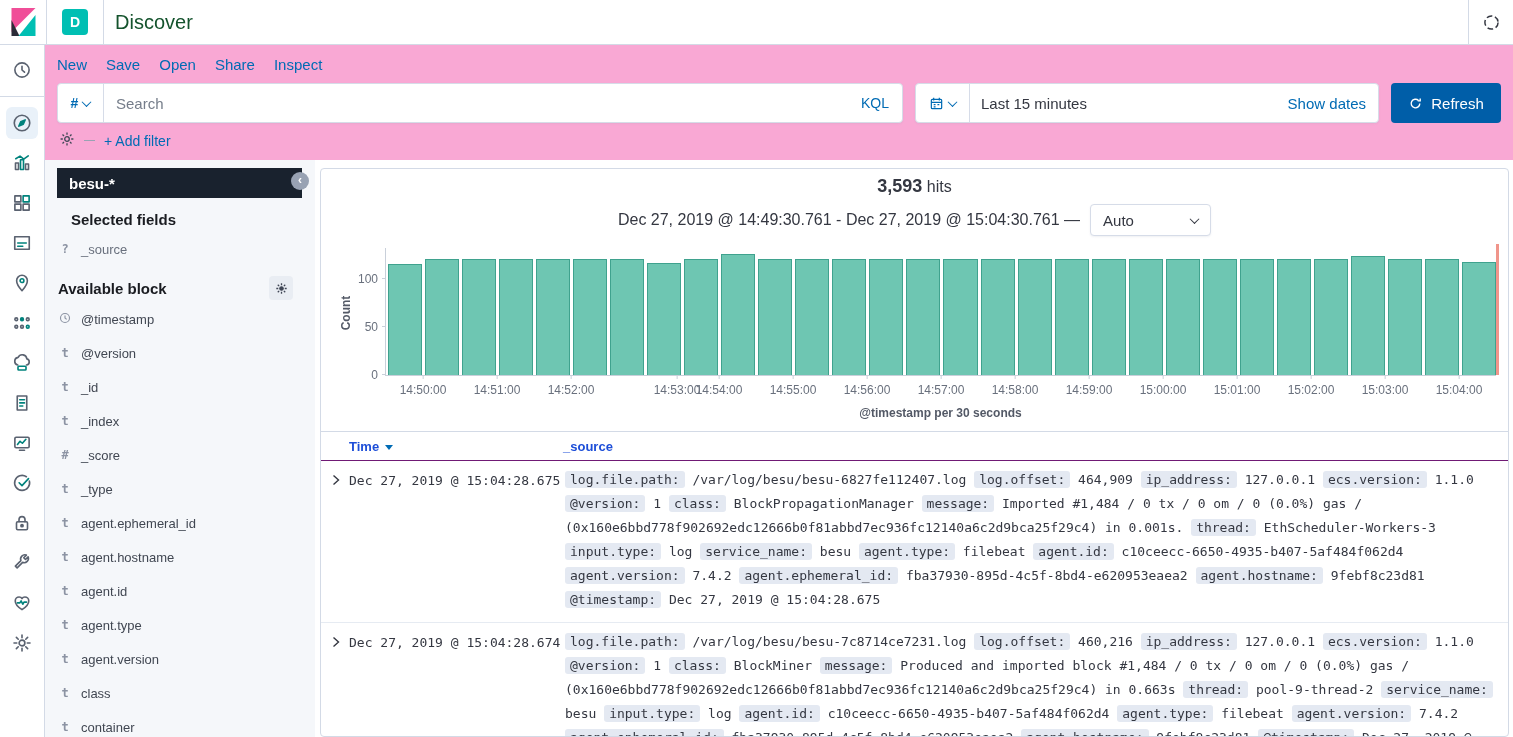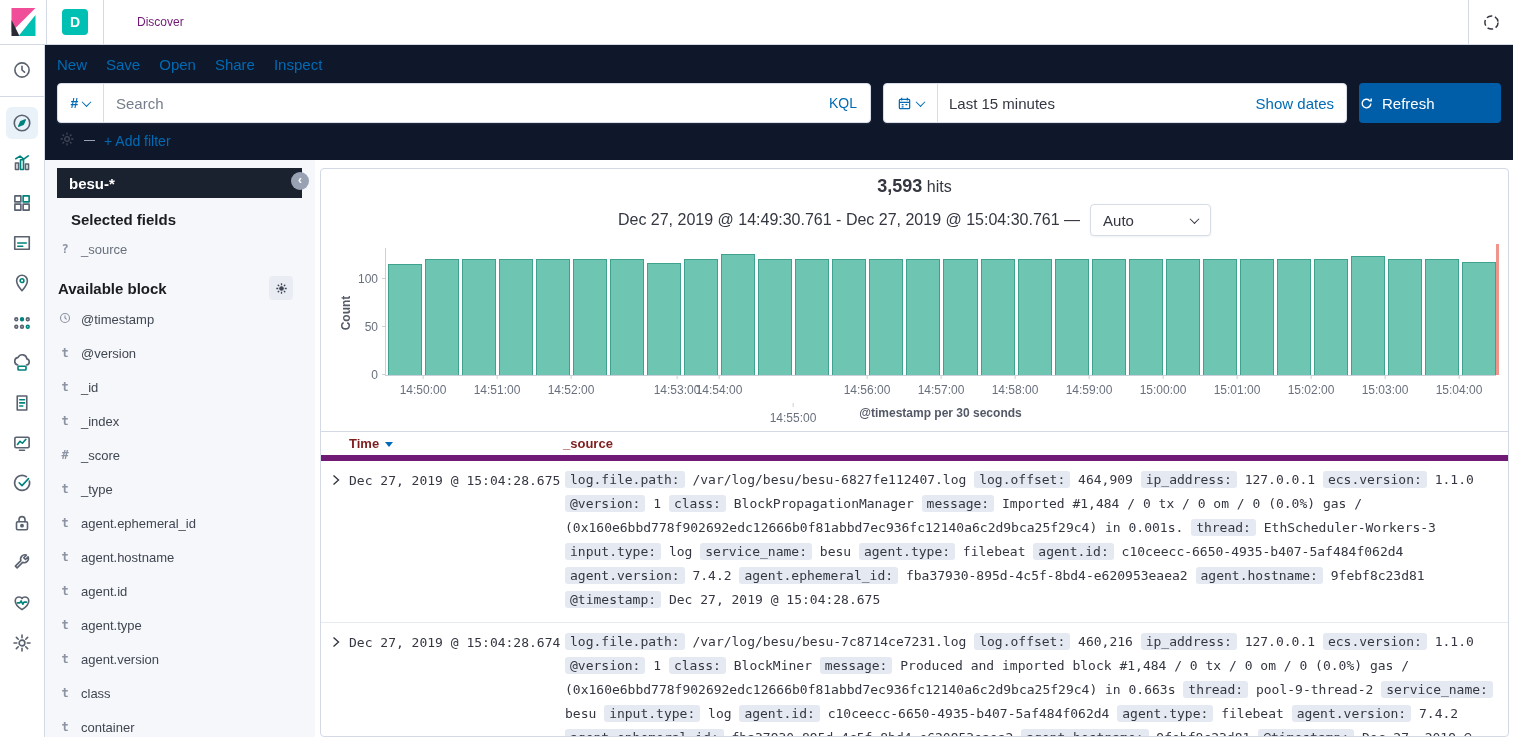--- a/index.html
+++ b/index.html
@@ -5,49 +5,49 @@
   * { margin:0; padding:0; box-sizing:border-box; }
   body { font-family:"Liberation Sans", sans-serif; background:#fff; }
   .page { width:1513px; height:737px; position:relative; overflow:hidden; color:#343741; background:#fff; }
 
   
   .topbar { height:45px; display:flex; align-items:center; background:#fff; border-bottom:1px solid #d3dae6; }
   .logo-wrap { width:46px; display:flex; justify-content:center; align-items:center; }
   .vdiv { width:1px; height:45px; background:#d3dae6; }
   .app-badge { width:26px; height:26px; background:#00bfb3; color:#fff; border-radius:4px; font-weight:bold;
     font-size:14px; display:flex; align-items:center; justify-content:center; margin:0 15px; }
-  .page-title { font-size:12px; margin-left:33px; color:#701a75; }
+  .page-title { font-size:20px; margin-left:11px; color:#14532d; }
   .top-spacer { flex:1; }
   .help-btn { width:44px; display:flex; justify-content:center; align-items:center; height:100%; }
 
   
   .app-body { display:flex; height:692px; }
   .rail { width:45px; background:#fff; border-right:1px solid #d3dae6; display:flex; flex-direction:column; align-items:center; padding-top:9px; flex:none; }
   .rail-item { width:32px; height:32px; display:flex; align-items:center; justify-content:center; margin-bottom:8px; border-radius:6px; cursor:pointer; }
   .rail-item.active { background:#e9f1f9; }
   .rail-sep { width:45px; height:1px; background:#d3dae6; margin:2px 0 10px; }
 
   .main-col { flex:1; display:flex; flex-direction:column; min-width:0; }
-  .chrome { background:#0f172a; padding:0 12px; }
+  .chrome { background:#f9a8d4; padding:0 12px; }
   .menu-row { height:38px; display:flex; align-items:center; gap:19px; }
   .menu-row a { color:#006BB4; font-size:15px; text-decoration:none; cursor:pointer; }
 
   .query-row { display:flex; gap:12px; align-items:center; }
   .search-group { flex:1; height:40px; background:#fff; border:1px solid #d6dce8; border-radius:4px; display:flex; align-items:center; box-shadow:0 1px 2px rgba(152,162,179,.15); }
   .qb-filter { width:46px; height:100%; display:flex; align-items:center; justify-content:center; gap:5px; color:#006BB4;
     border:none; border-right:1px solid #d6dce8; background:transparent; font-size:14px; font-weight:bold; cursor:pointer; }
   .search-group input { flex:1; border:none; outline:none; font-size:15px; padding:0 12px; font-family:"Liberation Sans",sans-serif; color:#343741; background:transparent; }
   .search-group input::placeholder { color:#757d8a; }
   .kql { color:#006BB4; font-size:14px; padding-right:13px; cursor:pointer; }
   .date-group { width:464px; height:40px; background:#fff; border:1px solid #d6dce8; border-radius:4px; display:flex; align-items:center; box-shadow:0 1px 2px rgba(152,162,179,.15); }
   .cal-btn { width:54px; height:100%; border:none; border-right:1px solid #d6dce8; background:transparent; display:flex; align-items:center; justify-content:center; gap:5px; color:#006BB4; cursor:pointer; }
   .time-range { flex:1; font-size:15px; padding-left:11px; color:#343741; cursor:pointer; }
   .show-dates { color:#006BB4; font-size:15px; padding-right:12px; cursor:pointer; text-decoration:none; }
-  .refresh-btn { width:142px; height:40px; background:#005ea8; border:none; border-radius:4px; color:#fff; font-size:15px; font-weight:500;
-    display:flex; align-items:center; gap:8px; cursor:pointer; font-family:"Liberation Sans",sans-serif; }
+  .refresh-btn { width:110px; height:40px; background:#005ea8; border:none; border-radius:4px; color:#fff; font-size:15px; font-weight:500;
+    display:flex; align-items:center; justify-content:center; gap:8px; cursor:pointer; font-family:"Liberation Sans",sans-serif; }
 
   .filter-row { height:37px; display:flex; align-items:center; gap:9px; padding:4px 0 6px 2px; }
   .filter-dash { width:11px; height:1px; background:#98a2b3; }
   .add-filter { color:#006BB4; font-size:14px; cursor:pointer; text-decoration:none; }
 
   .chev { width:7px; height:7px; border-right:1.4px solid currentColor; border-bottom:1.4px solid currentColor; transform:rotate(45deg) translate(-1px,-1px); display:inline-block; }
 
   
   .content { flex:1; display:flex; background:#fff; min-height:0; }
   .fields-sidebar { width:270px; flex:none; background:#f5f7fa; position:relative; padding:8px 0 0 12px; }
@@ -78,21 +78,21 @@
   .ytick { position:absolute; left:-36px; width:28px; text-align:right; font-size:12px; color:#69707d;margin-top:16px; }
   .ytickmark { position:absolute; left:-4px; width:4px; height:1px; background:#c9d0da; }
   .xtick { position:absolute; top:100%; transform:translateX(-50%); text-align:center; }
   .xtick .mark { width:1px; height:4px; background:#c9d0da; margin:0 auto; }
   .xtick .lbl { font-size:12px; color:#69707d; margin-top:4px; white-space:nowrap; }
   .now-marker { position:absolute; right:-3px; bottom:0; width:3px; top:-4px; background:#f0958b; }
   .xaxis-label { text-align:center; font-size:12px; font-weight:bold; color:#535966; margin:30px 0 0 52px; }
 
   
   .doc-table { margin-top:11px; border-top:1px solid #d3dae6; }
-  .thead { display:flex; height:29px; align-items:center; border-bottom:6px solid #701a75; font-size:13px; font-weight:bold; color:#7f1d1d; }
+  .thead { display:flex; height:29px; align-items:center; border-bottom:1px solid #701a75; font-size:13px; font-weight:bold; color:#1d4ed8; }
   .col-exp { width:28px; flex:none; }
   .col-time { width:214px; flex:none; display:flex; align-items:center; gap:6px; cursor:pointer; }
   .sort-arrow { width:0; height:0; border-left:4px solid transparent; border-right:4px solid transparent; border-top:5px solid #006BB4; margin-top:2px; }
   .col-src { flex:1; }
   .trow { display:flex; border-bottom:1px solid #e6ebf2; align-items:flex-start; }
   .exp-btn { width:28px; flex:none; background:none; border:none; cursor:pointer; padding-top:13px; display:flex; justify-content:center; }
   .time-cell { width:214px; flex:none; font-family:"DejaVu Sans Mono",monospace; font-size:13px; padding-top:12px; color:#343741; }
   .src-cell { flex:1; font-family:"DejaVu Sans Mono",monospace; font-size:13px; line-height:24px; padding:7px 12px 10px 2px; color:#343741; }
   .fname { background:#e4e9f2; border-radius:3px; padding:1px 5px; white-space:nowrap; color:#343741; }
 </style>
@@ -429,21 +429,21 @@
                   <div class="lbl">14:52:00</div>
                 </div>
                 <div class="xtick" style="left: 23.3333%; margin-left: 32px;">
                   <div class="mark"></div>
                   <div class="lbl">14:53:00</div>
                 </div>
                 <div class="xtick" style="left: 30%;">
                   <div class="mark"></div>
                   <div class="lbl">14:54:00</div>
                 </div>
-                <div class="xtick" style="left: 36.6667%; margin-top: 28px;">
+                <div class="xtick" style="left: 36.6667%;">
                   <div class="mark"></div>
                   <div class="lbl">14:55:00</div>
                 </div>
                 <div class="xtick" style="left: 43.3333%;">
                   <div class="mark"></div>
                   <div class="lbl">14:56:00</div>
                 </div>
                 <div class="xtick" style="left: 50%;">
                   <div class="mark"></div>
                   <div class="lbl">14:57:00</div>

